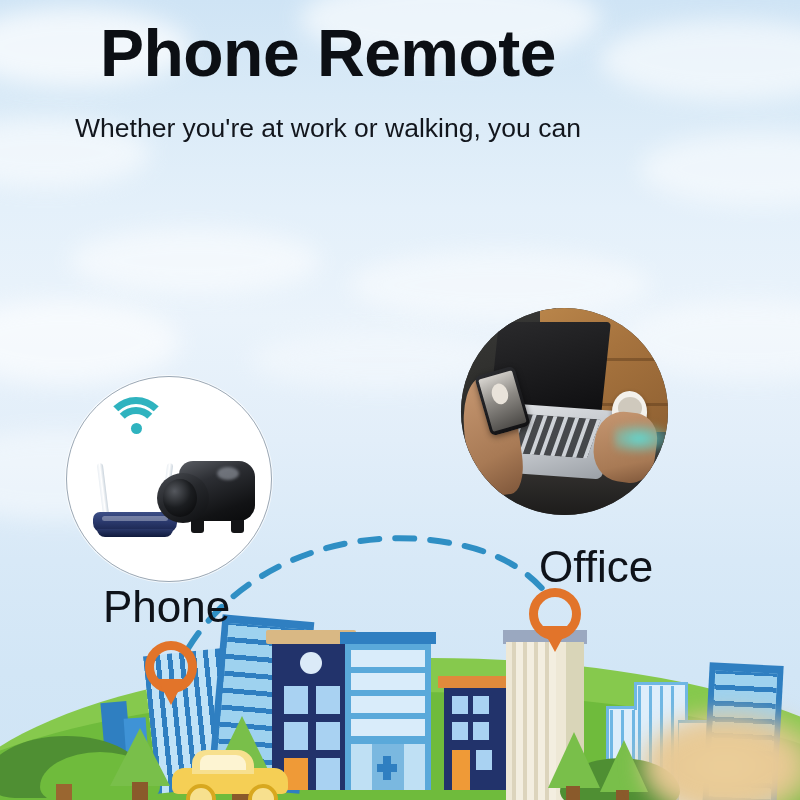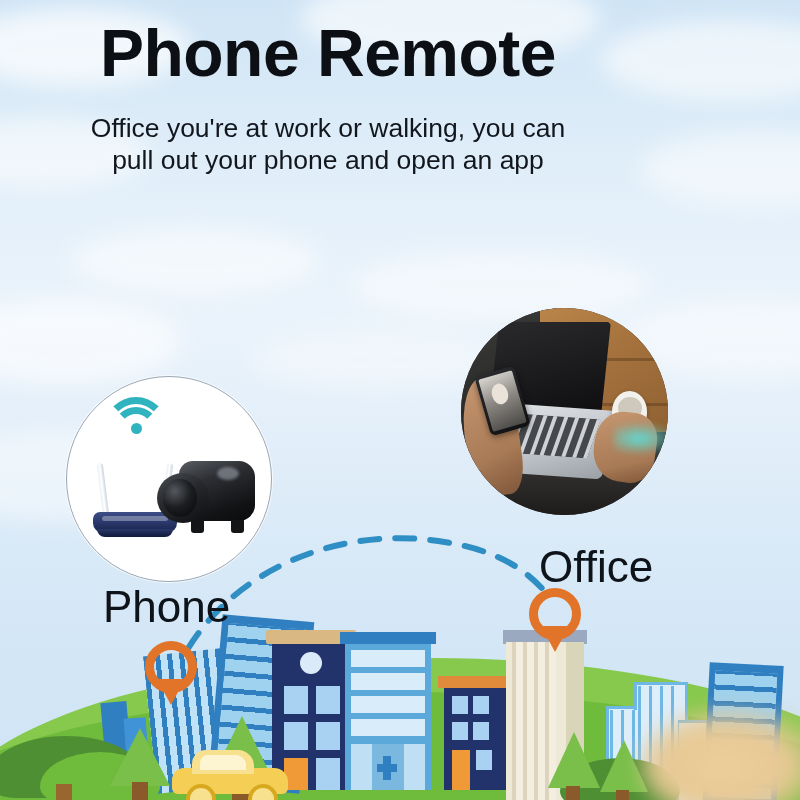--- a/index.html
+++ b/index.html
@@ -368,22 +368,21 @@
     <div class="cloud" style="left:350px;  top:250px; width:300px; height:70px;  opacity:.45;"></div>
     <div class="cloud" style="left:-50px;  top:300px; width:230px; height:84px;  opacity:.60;"></div>
     <div class="cloud" style="left:620px;  top:300px; width:260px; height:80px;  opacity:.42;"></div>
     <div class="cloud" style="left:-70px;  top:430px; width:250px; height:90px;  opacity:.45;"></div>
     <div class="cloud" style="left:250px;  top:330px; width:260px; height:60px;  opacity:.35;"></div>
   </div>
 
   <div class="headline-wrap">
     <h1 class="title">Phone Remote</h1>
     <div class="subtitle">
-      <span class="ln">Office you're at work or walking, you can</span>
-      <span class="ln">pull out your phone and open an app</span>
+      <span class="ln">Whether you're at work or walking, you can</span>
     </div>
   </div>
 
   <div class="circle-badge" id="home-circle">
 
     <div class="router">
       <div class="ant l"></div>
       <div class="ant r"></div>
       <div class="base"></div>
       <div class="foot"></div>

